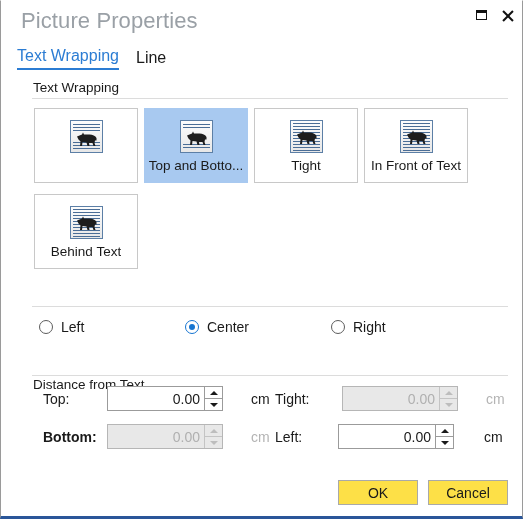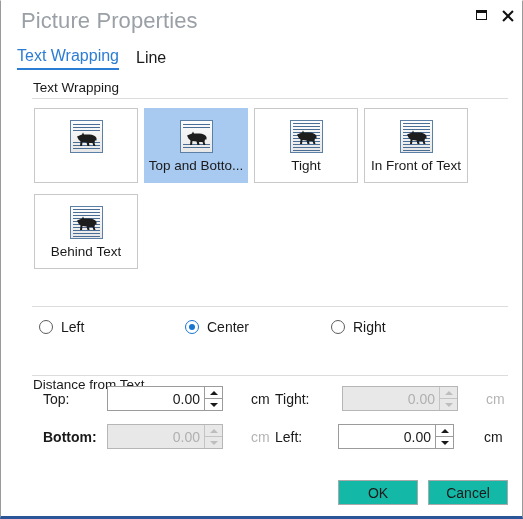--- a/index.html
+++ b/index.html
@@ -286,21 +286,21 @@
   }
   .unit.dim { color: #b4b4b4; }
 
   
   .btn {
     position: absolute;
     width: 80px;
     height: 25px;
     box-sizing: border-box;
     border: 1px solid #a9a9a9;
-    background: #14b8a6;
+    background: #fde047;
     font-size: 14px;
     color: #1a1a1a;
     display: flex;
     align-items: center;
     justify-content: center;
     cursor: default;
   }
 </style>
 </head>
 <body>

